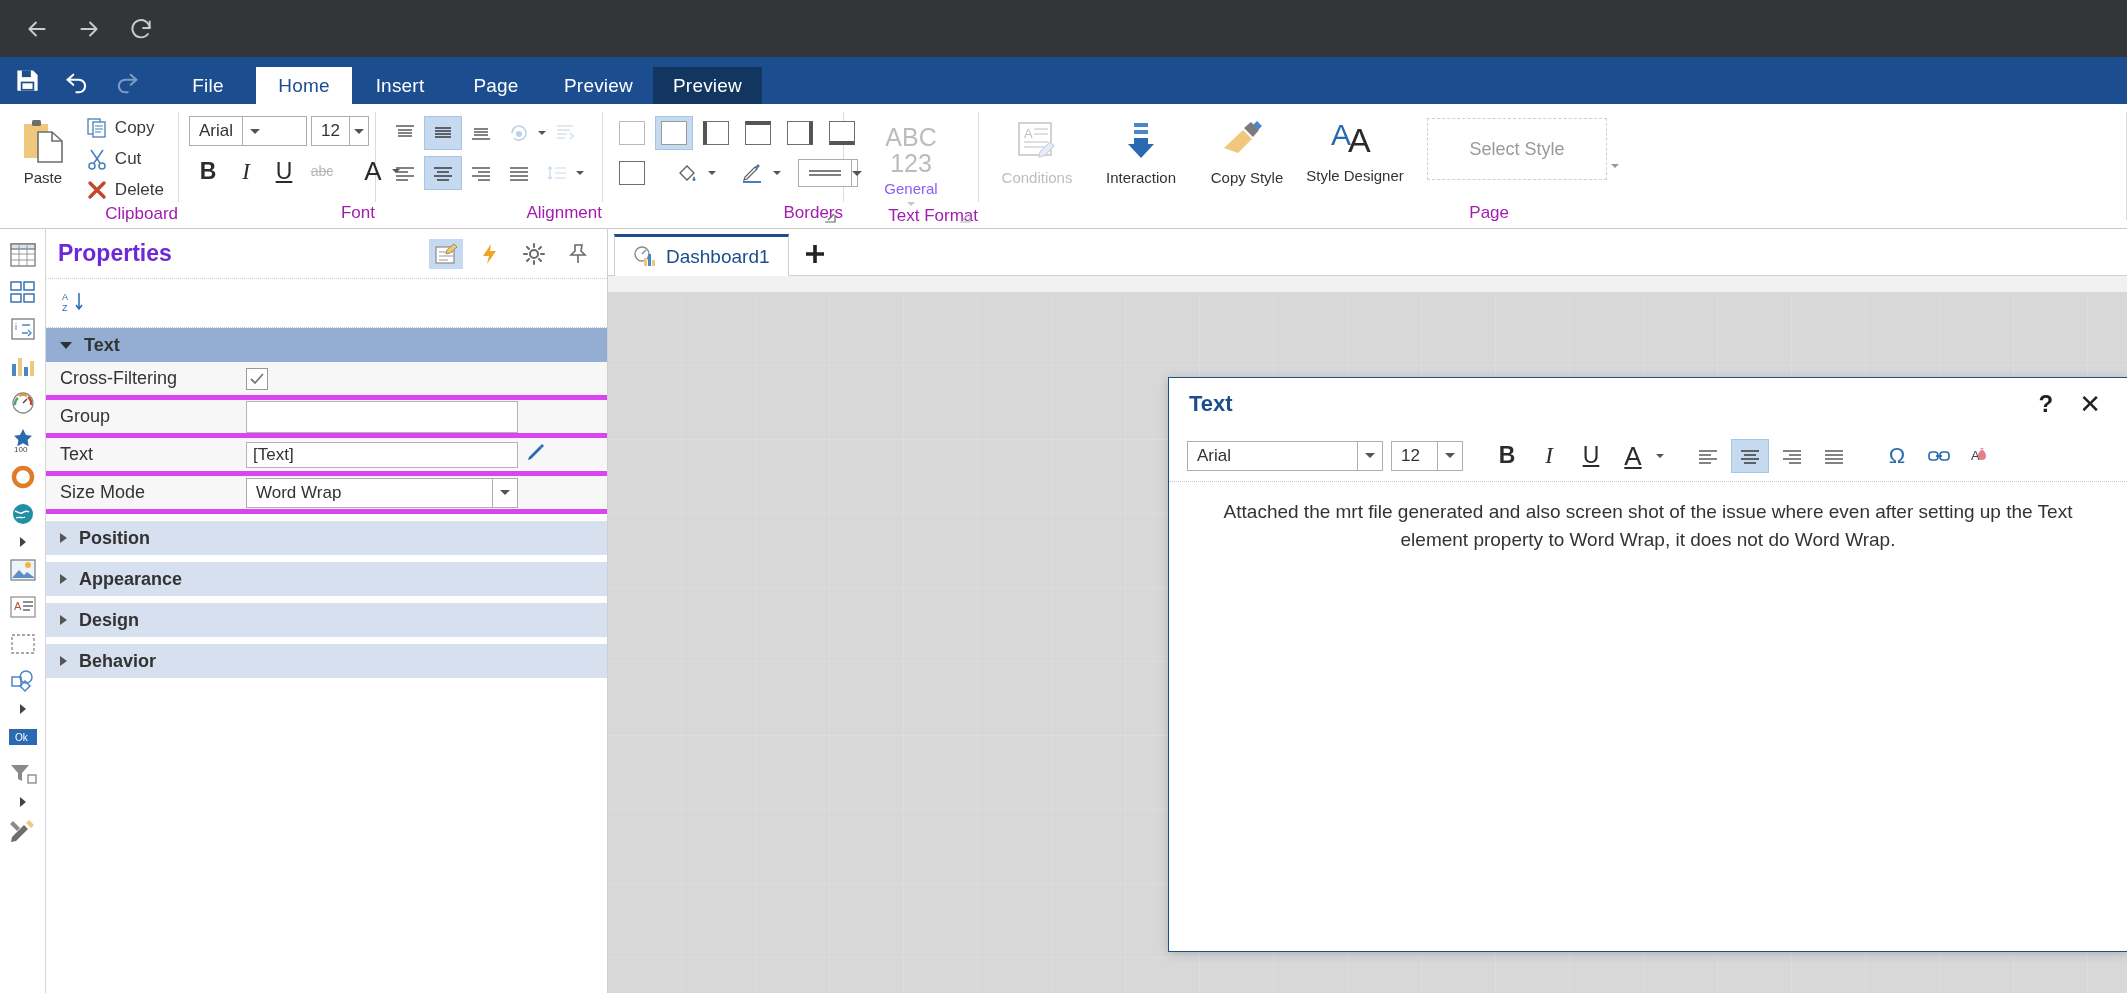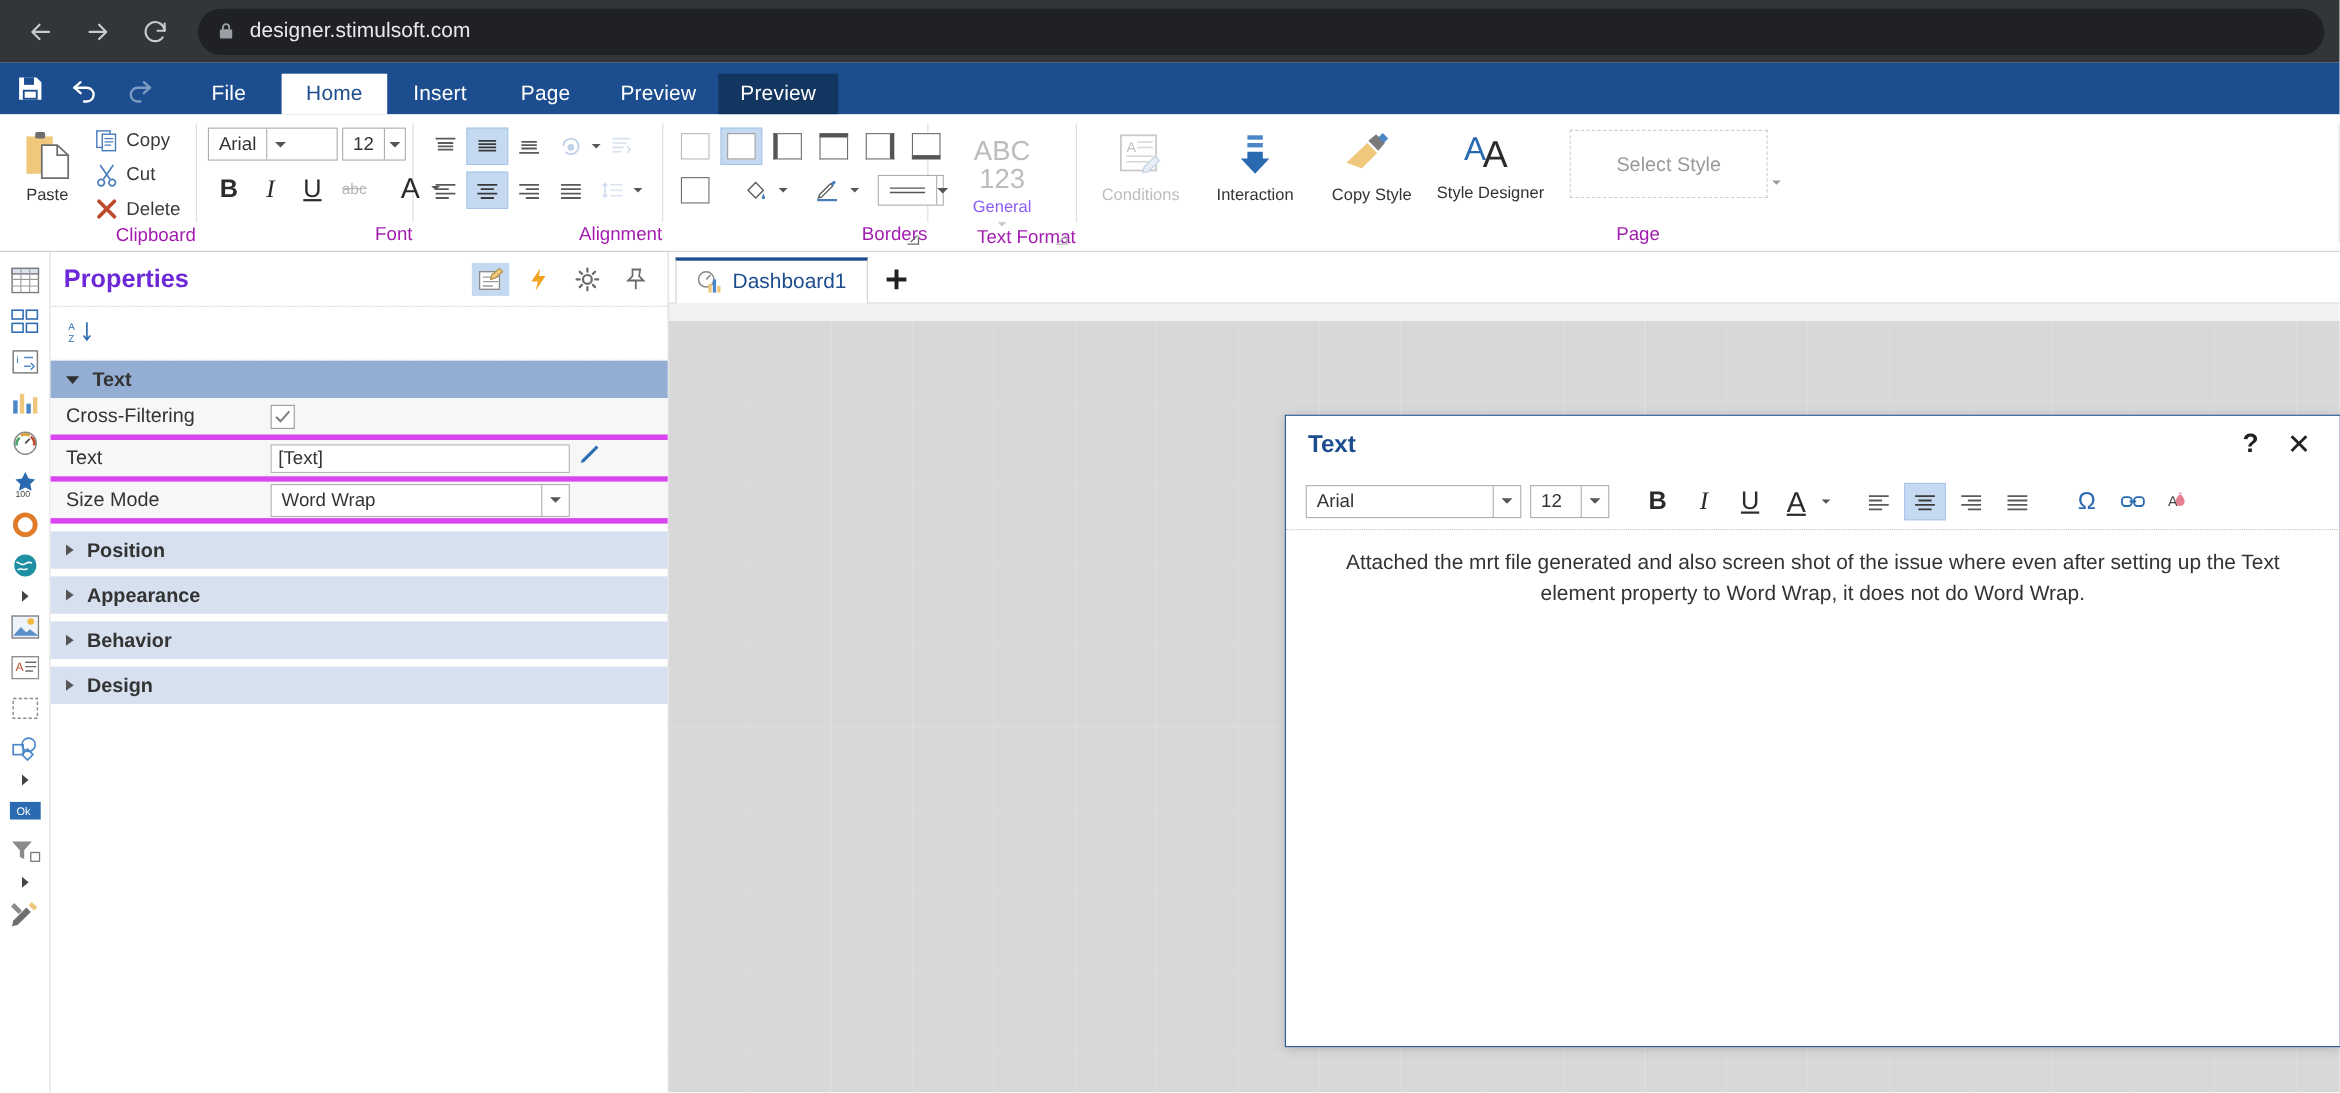--- a/index.html
+++ b/index.html
@@ -235,27 +235,20 @@
     <svg width="26" height="26" viewBox="0 0 24 24" fill="none" stroke="#c8ccce" stroke-width="1.8">
       <path d="M5 12h14M13 6l6 6-6 6" stroke-linecap="round" stroke-linejoin="round"></path>
     </svg>
   </div>
   <div class="nav-btn">
     <svg width="26" height="26" viewBox="0 0 24 24" fill="none" stroke="#c8ccce" stroke-width="1.8">
       <path d="M20 11a8 8 0 1 0-1.6 5.6" stroke-linecap="round"></path>
       <path d="M20 5v6h-6" stroke-linecap="round" stroke-linejoin="round"></path>
     </svg>
   </div>
-  <div class="omnibox">
-    <svg class="lock-icon" viewBox="0 0 16 18">
-      <rect x="2" y="7" width="12" height="9" rx="1.5" fill="#9aa0a6"></rect>
-      <path d="M5 7V5a3 3 0 0 1 6 0v2" fill="none" stroke="#9aa0a6" stroke-width="1.8"></path>
-    </svg>
-    <span class="omnibox-url">designer.stimulsoft.com</span>
-  </div>
 </div>
 
 <div class="ribbon-tabbar">
   <div class="qat">
     <div class="qat-btn">
       <svg width="27" height="27" viewBox="0 0 24 24">
         <path d="M3 3h14l4 4v14H3V3z" fill="#fff"></path>
         <rect x="7" y="3" width="8" height="6" fill="#1c4d8e"></rect>
         <rect x="6" y="13" width="12" height="8" fill="#1c4d8e"></rect>
         <rect x="7.5" y="14.5" width="9" height="5" fill="#fff"></rect>
@@ -733,20 +726,26 @@
       <span class="plabel">Cross-Filtering</span>
       <span class="pfield">
         <span class="chk">
           <svg width="16" height="14" viewBox="0 0 16 14">
             <path d="M2 7l4 4 8-9" fill="none" stroke="#7a7a7a" stroke-width="1.8"></path>
           </svg>
         </span>
       </span>
     </div>
 
+    <div class="prow">
+      <span class="plabel">Group</span>
+      <span class="pfield">
+        <span class="tin" style="height:32px;"></span>
+      </span>
+    </div>
 
     <div class="prow">
       <span class="plabel">Text</span>
       <span class="pfield">
         <span class="tin">[Text]</span>
         <span class="pencil">
           <svg width="20" height="20" viewBox="0 0 20 20">
             <path d="M2 17l3-1 11-11-2-2L3 14l-1 3z" fill="#2a6ab0"></path>
             <path d="M14 3l2 2 2-2-2-2-2 2z" fill="#2a6ab0"></path>
           </svg>
@@ -769,25 +768,25 @@
     <div class="sec-head closed">
       <i class="tri-right"></i>
       <span>Position</span>
     </div>
     <div class="sec-head closed">
       <i class="tri-right"></i>
       <span>Appearance</span>
     </div>
     <div class="sec-head closed">
       <i class="tri-right"></i>
-      <span>Behavior</span>
+      <span>Design</span>
     </div>
     <div class="sec-head closed">
       <i class="tri-right"></i>
-      <span>Design</span>
+      <span>Behavior</span>
     </div>
   </div>
 
   <div class="work">
     <div class="tabrow">
       <div class="dtab">
         <svg width="24" height="22" viewBox="0 0 24 22">
           <circle cx="9" cy="8" r="7" fill="none" stroke="#8a8a8a" stroke-width="1.4"></circle>
           <path d="M9 8l4-4" stroke="#8a8a8a" stroke-width="1.4"></path>
           <rect x="11" y="12" width="3" height="8" fill="#efc87d"></rect>

